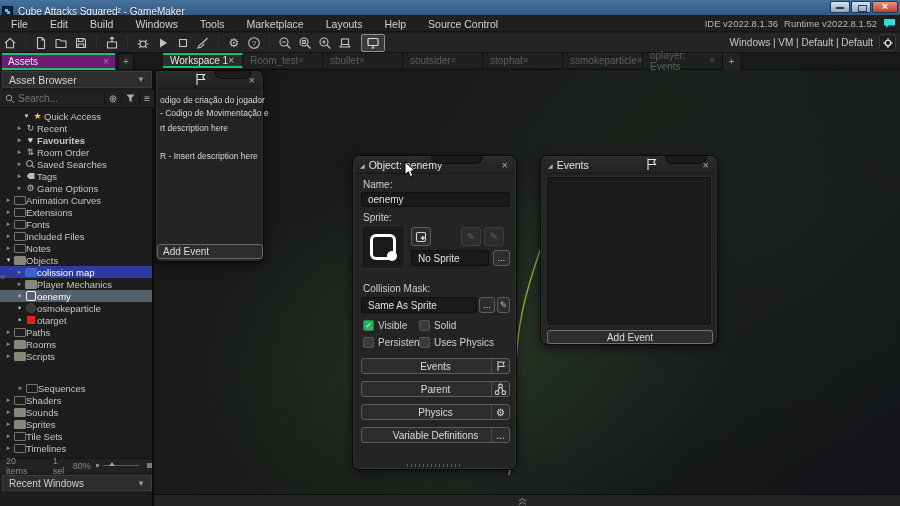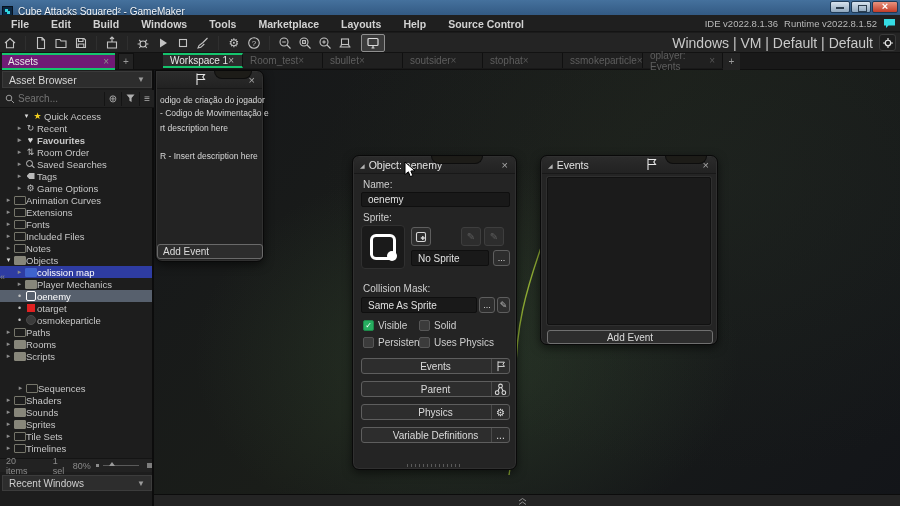--- a/index.html
+++ b/index.html
@@ -19,37 +19,37 @@
   .winbtn { width:20px; height:12px; border:1px solid #1d3least; border:1px solid #1e3a56; border-radius:2px;
     background:linear-gradient(#d7e3ee,#8fa7bd); position:relative; }
   .winbtn.close { width:26px; background:linear-gradient(#e8937f,#c23c27); }
   .winbtn.min::before { content:""; position:absolute; left:5px; bottom:3px; width:8px; height:2px; background:#2b3d4e; }
   .winbtn.max::before { content:""; position:absolute; left:6px; top:3px; width:7px; height:5px; border:1px solid #2b3d4e; }
   .winbtn.close::before { content:"\00d7"; position:absolute; left:0; right:0; top:-2px; text-align:center; color:#fff; font-size:11px; font-weight:bold; }
 
   
   #menubar { position:absolute; left:0; top:15px; width:900px; height:17px; background:#1f1f1f;
     border-bottom:1px solid #141414; display:flex; align-items:center; }
-  .menu-item { font-size:10.5px; color:#d2d2d2; padding:0 11px; line-height:17px;font-weight:bold; }
+  .menu-item { font-size:10.5px; color:#d2d2d2; padding:0 11px; line-height:17px; }
   #menu-right { position:absolute; right:4px; top:0; height:17px; display:flex; align-items:center; gap:6px; }
   #menu-right span.ver { font-size:9.5px; color:#b9b9b9; }
   #chat-icon { display:flex; }
 
   
   #toolbar { position:absolute; left:0; top:33px; width:900px; height:20px; background:#242424;
     border-bottom:1px solid #121212; display:flex; align-items:center; }
   .tbtn { width:18px; height:16px; display:flex; align-items:center; justify-content:center; margin:0 1px; flex:none; }
   .tbtn svg { stroke:#c3c3c3; fill:none; stroke-width:1.1; }
   .tbtn .fillc { fill:#c3c3c3; stroke:none; }
   .tbtn.txt { font-size:12px; color:#c3c3c3; line-height:14px; }
   .tsep { width:1px; height:14px; background:#141414; border-right:1px solid #2f2f2f; margin:0 5px; flex:none; }
   #monitor-btn { width:24px; height:18px; border:1px solid #8f8f8f; border-radius:2px; background:#3b3b3b;
     display:flex; align-items:center; justify-content:center; margin-left:6px; }
   #toolbar-right { position:absolute; right:4px; display:flex; align-items:center; gap:6px; }
-  #target-text { font-size:14px; color:#c9c9c9; }
+  #target-text { font-size:10px; color:#c9c9c9; }
   #target-btn { width:17px; height:17px; background:#1d1d1d; border:1px solid #3a3a3a; border-radius:3px;
     display:flex; align-items:center; justify-content:center; }
 
   
   #tabrow { position:absolute; left:0; top:53px; width:900px; height:17px; background:#191919; border-bottom:1px solid #0f0f0f; }
   .tab { position:absolute; top:0; height:17px; display:flex; align-items:center; font-size:10px; }
   #assets-tab { left:2px; width:113px; background:#701a75; border-top:2px solid var(--green); border-bottom:2px solid var(--green);
     color:#e8e8e8; padding:0 6px; }
   .tab .tlabel { flex:1; white-space:nowrap; overflow:hidden; }
   .tab .tclose { color:#8f8f8f; font-size:10px; margin-left:4px; }
@@ -451,27 +451,27 @@
           <span class="tree-icon ti-folder-filled"></span>
           <span>Player Mechanics</span>
         </div>
         <div class="trow st-item sel-gray" style="padding-left: 15px;">
           <span class="tw"></span>
           <span class="tree-icon ti-object-sprite"></span>
           <span>oenemy</span>
         </div>
         <div class="trow st-item" style="padding-left: 15px;">
           <span class="tw"></span>
+          <span class="tree-icon ti-object-circle"></span>
+          <span>osmokeparticle</span>
+        </div>
+        <div class="trow st-item" style="padding-left: 15px;">
+          <span class="tw"></span>
           <span class="tree-icon ti-object-red"></span>
           <span>otarget</span>
-        </div>
-        <div class="trow st-item" style="padding-left: 15px;">
-          <span class="tw"></span>
-          <span class="tree-icon ti-object-circle"></span>
-          <span>osmokeparticle</span>
         </div>
         <div class="trow st-closed" style="padding-left: 4px;">
           <span class="tw"></span>
           <span class="tree-icon ti-folder"></span>
           <span>Paths</span>
         </div>
         <div class="trow st-closed" style="padding-left: 4px;">
           <span class="tw"></span>
           <span class="tree-icon ti-folder-filled"></span>
           <span>Rooms</span>

